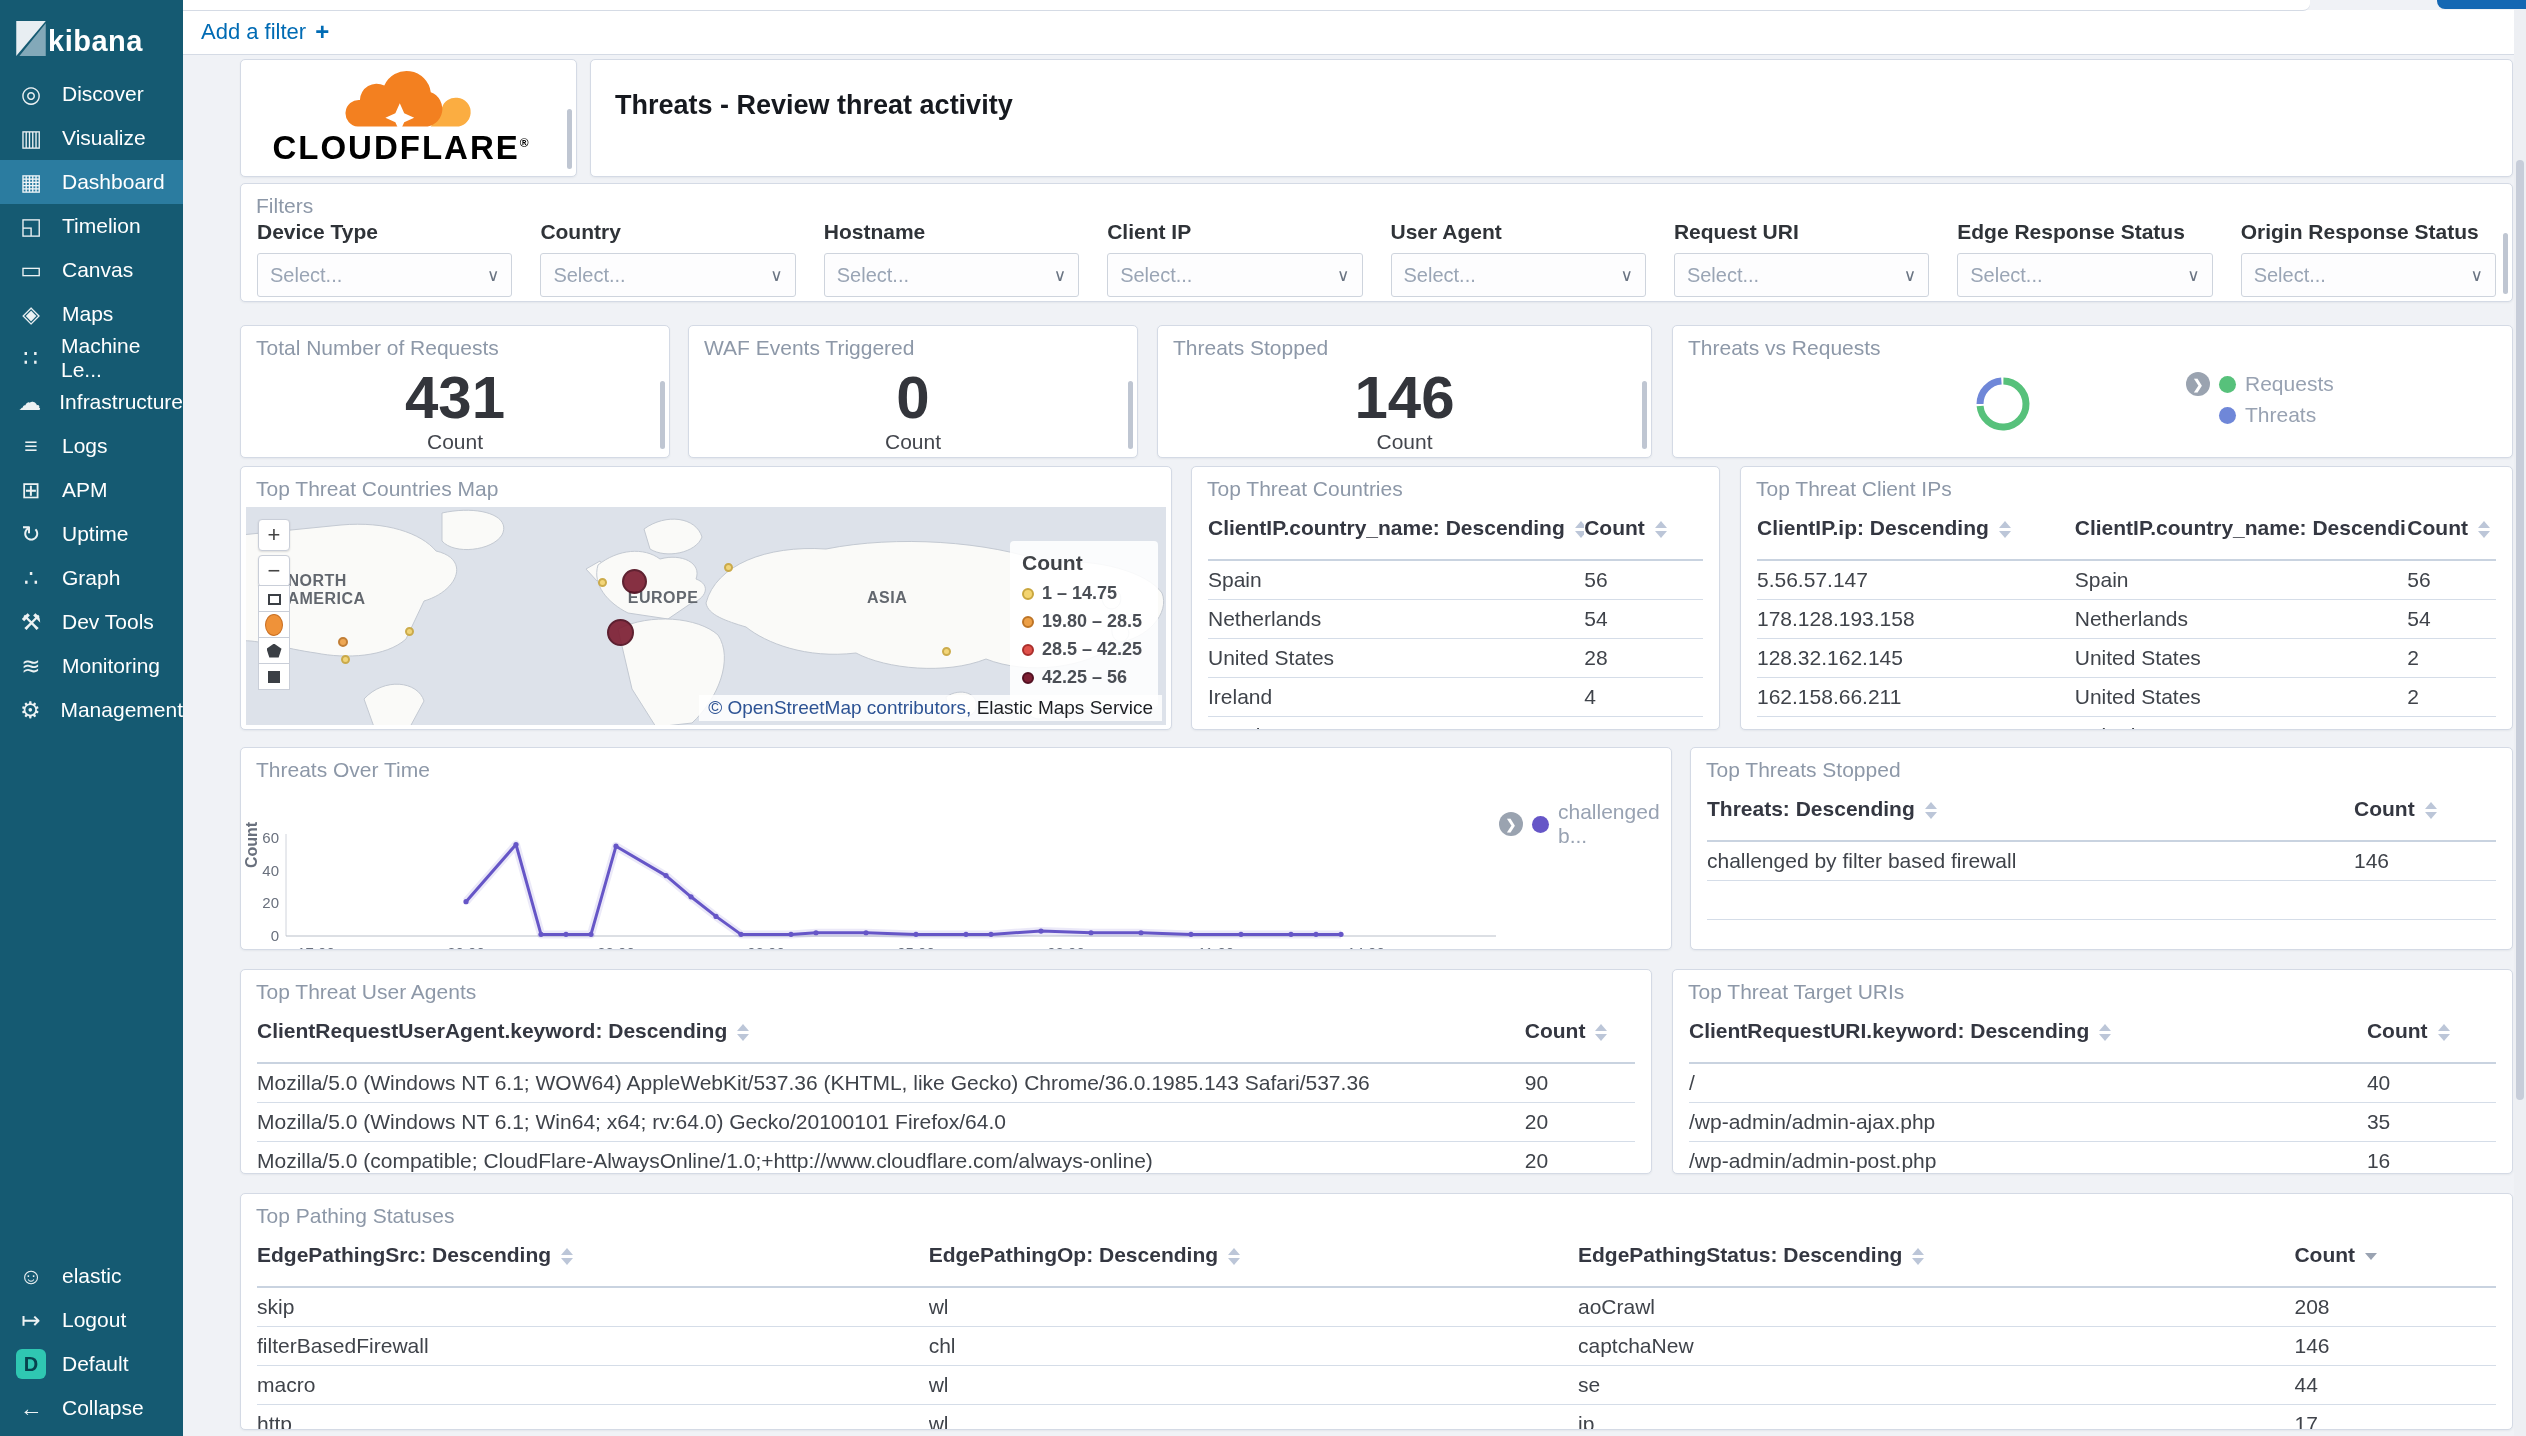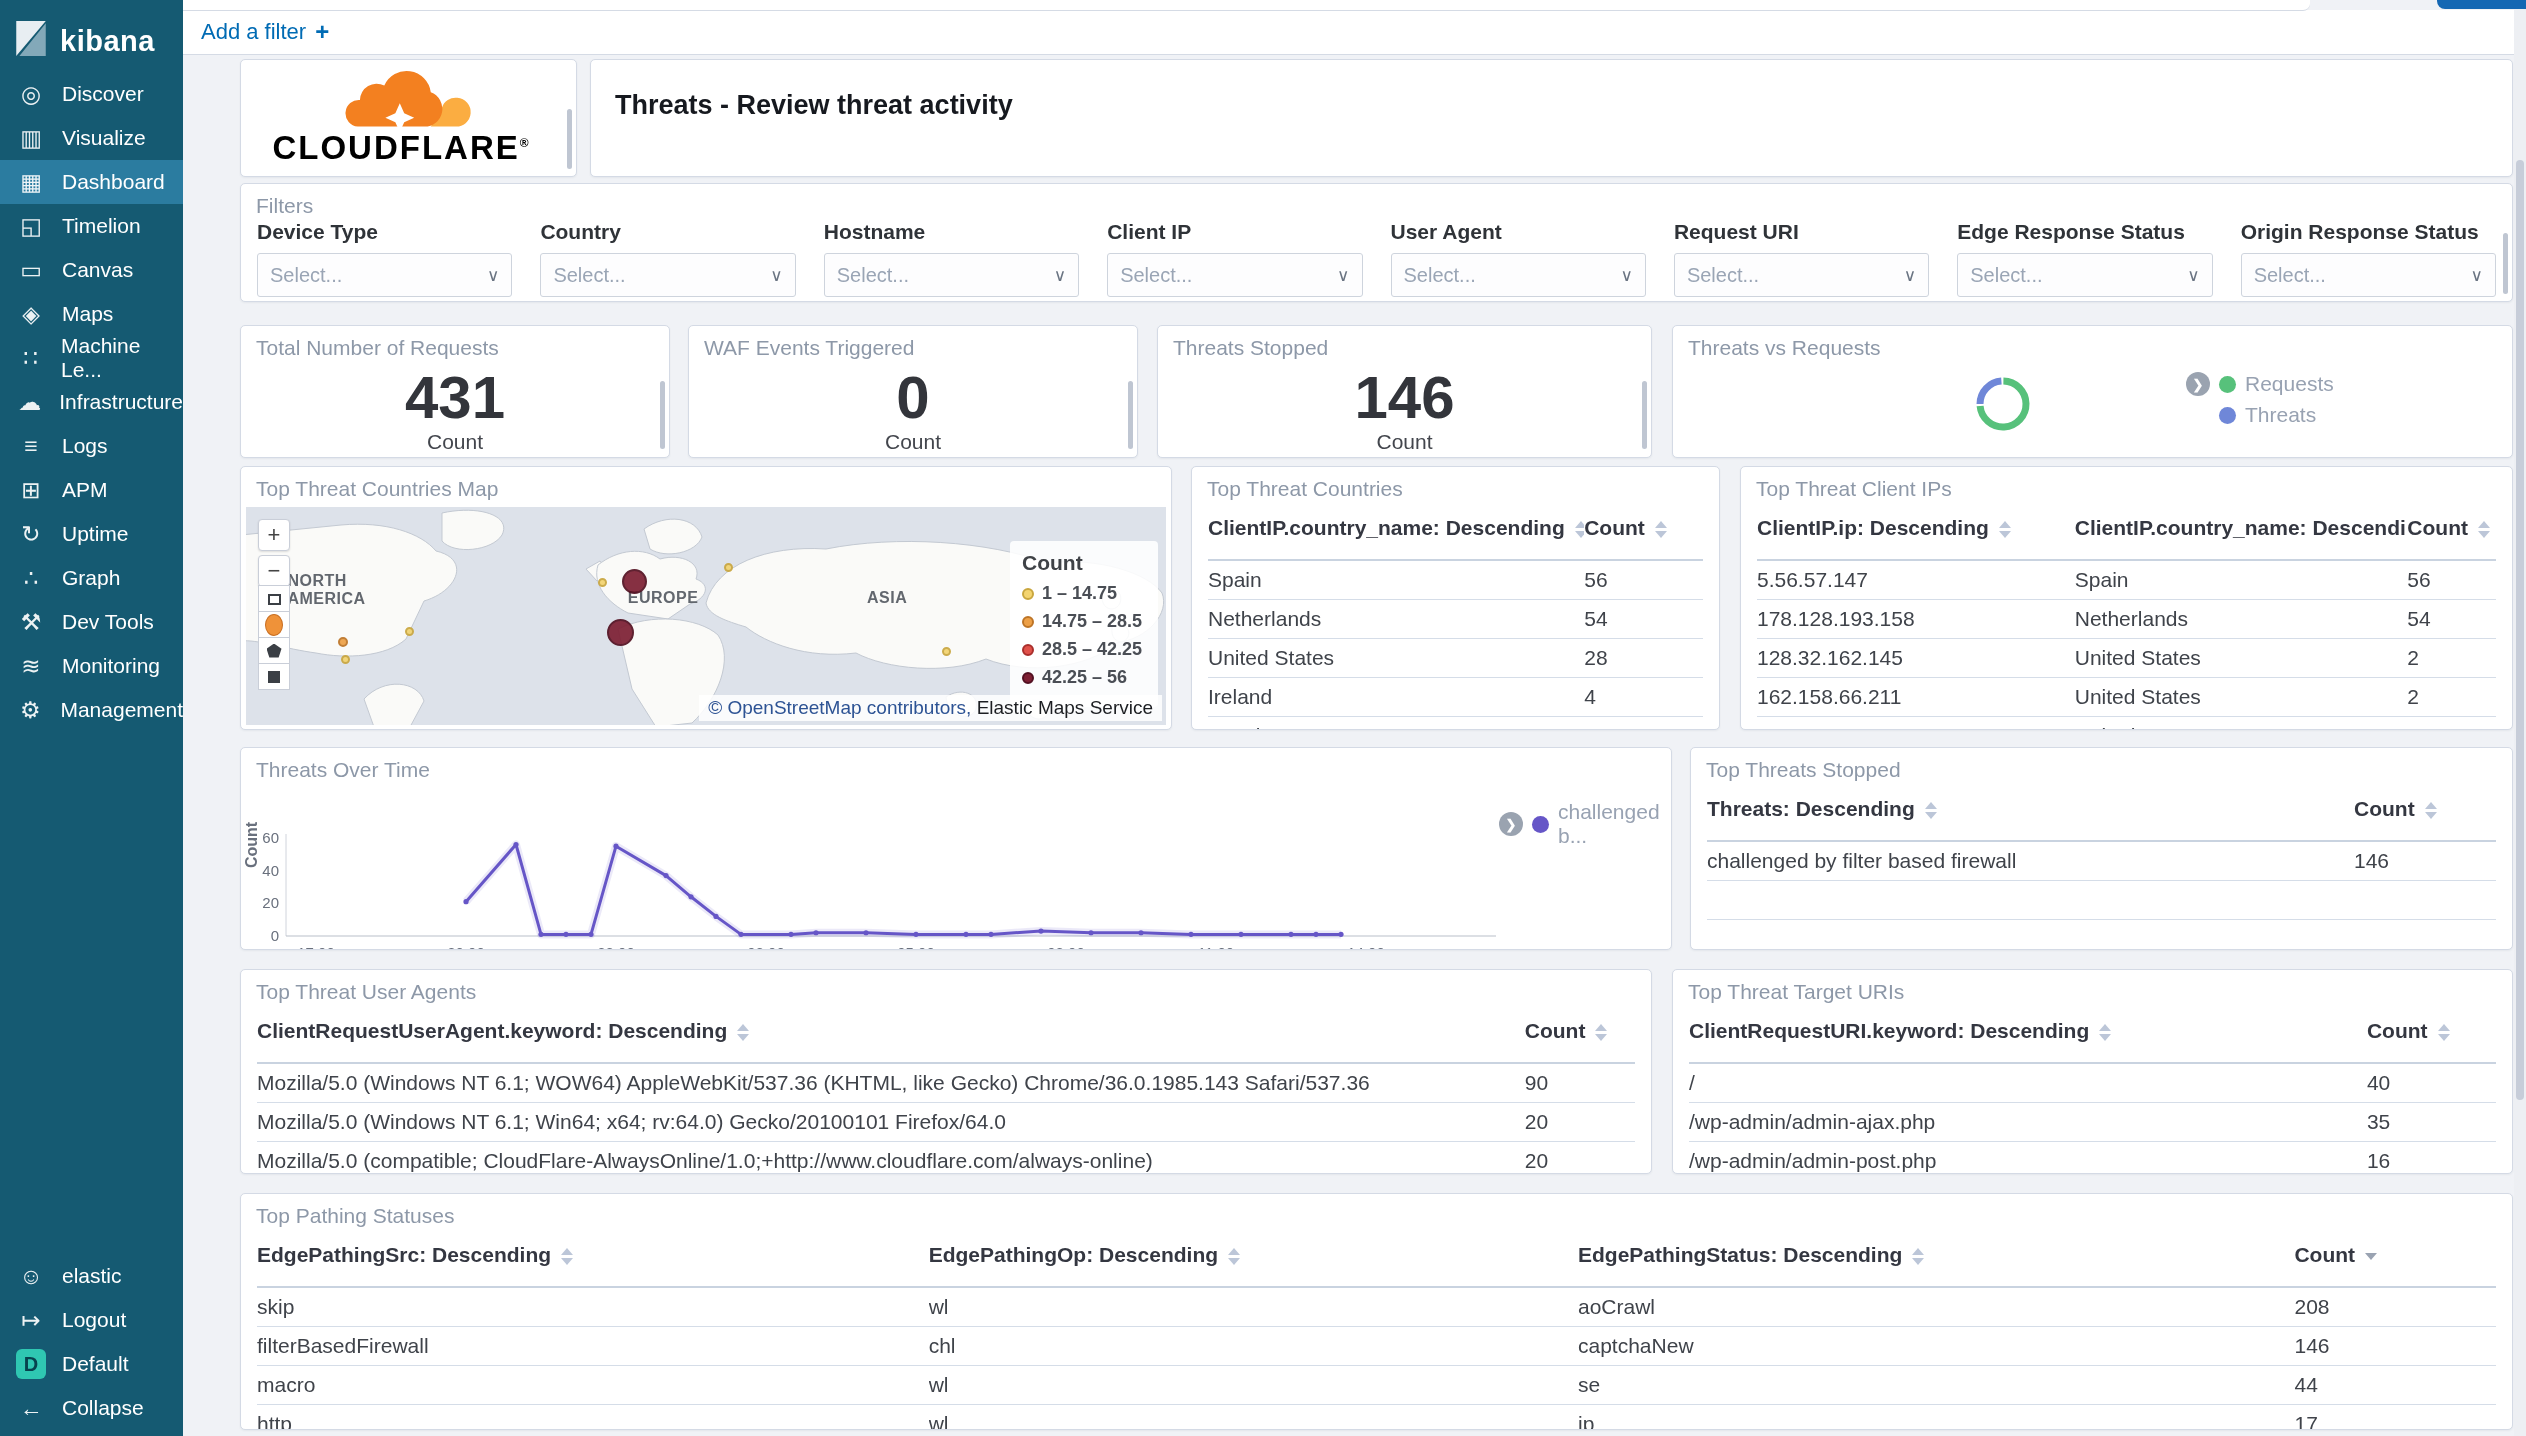--- a/index.html
+++ b/index.html
@@ -1,21 +1,21 @@
 <!DOCTYPE html>
 <html><head>
 <meta charset="utf-8">
 <style>
   html,body{margin:0;padding:0;background:#e8eaee;}
   .page{position:relative;width:2526px;height:1436px;background:#f0f2f6;overflow:hidden;
         font-family:"Liberation Sans",sans-serif;color:#3f434a;}
 
   
   .sidebar{position:absolute;left:0;top:0;width:183px;height:1436px;background:#155a72;color:#fff;z-index:10;}
-  .logo-row{display:flex;align-items:center;gap:12px;padding:20px 0 14px 14px;}
+  .logo-row{display:flex;align-items:center;gap:0;padding:20px 0 14px 14px;}
   .brand{font-size:29px;font-weight:700;letter-spacing:.5px;}
   .nav{position:absolute;top:72px;left:0;right:0;}
   .nav-item{display:flex;align-items:center;gap:15px;height:44px;padding-left:15px;font-size:21px;cursor:pointer;}
   .nav-item .ico{width:32px;text-align:center;font-size:23px;opacity:.92;}
   .nav-item.active{background:#2b7ca0;}
   .sidebar-footer{position:absolute;bottom:6px;left:0;right:0;}
   .space-badge{width:30px;height:30px;border-radius:6px;background:#2fc7b2;color:#07424e;
                display:flex;align-items:center;justify-content:center;font-weight:700;font-size:20px;}
   .sidebar-footer .badge-slot{width:32px;display:flex;justify-content:center;}
 
@@ -422,21 +422,21 @@
           </div>
         <div class="map-legend">
           <div class="lg-title">Count</div>
           <div id="map-legend-rows">
               <div class="lg-row">
                 <span class="lg-dot" style="background: rgb(243, 212, 112); border: 2px solid rgb(201, 166, 62);"></span>
                 <span>1 – 14.75</span>
               </div>
               <div class="lg-row">
                 <span class="lg-dot" style="background: rgb(237, 160, 71); border: 2px solid rgb(189, 116, 38);"></span>
-                <span>14.75 – 28.5</span>
+                <span>19.80 – 28.5</span>
               </div>
               <div class="lg-row">
                 <span class="lg-dot" style="background: rgb(224, 81, 74); border: 2px solid rgb(169, 47, 44);"></span>
                 <span>28.5 – 42.25</span>
               </div>
               <div class="lg-row">
                 <span class="lg-dot" style="background: rgb(125, 31, 51); border: 2px solid rgb(82, 16, 33);"></span>
                 <span>42.25 – 56</span>
               </div>
             </div>

